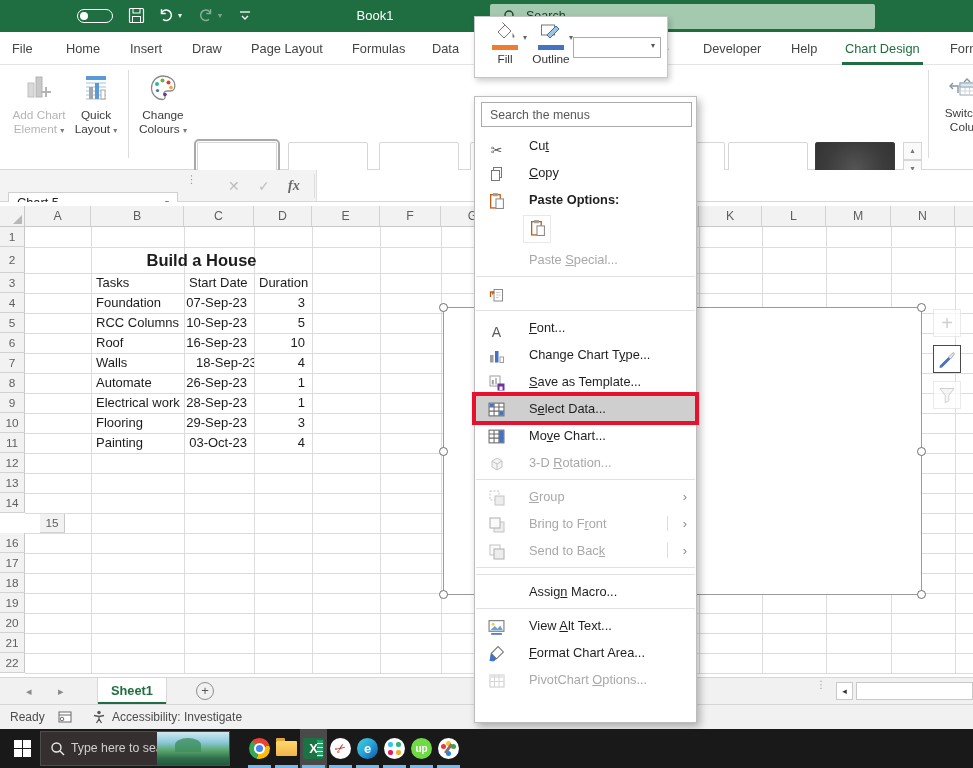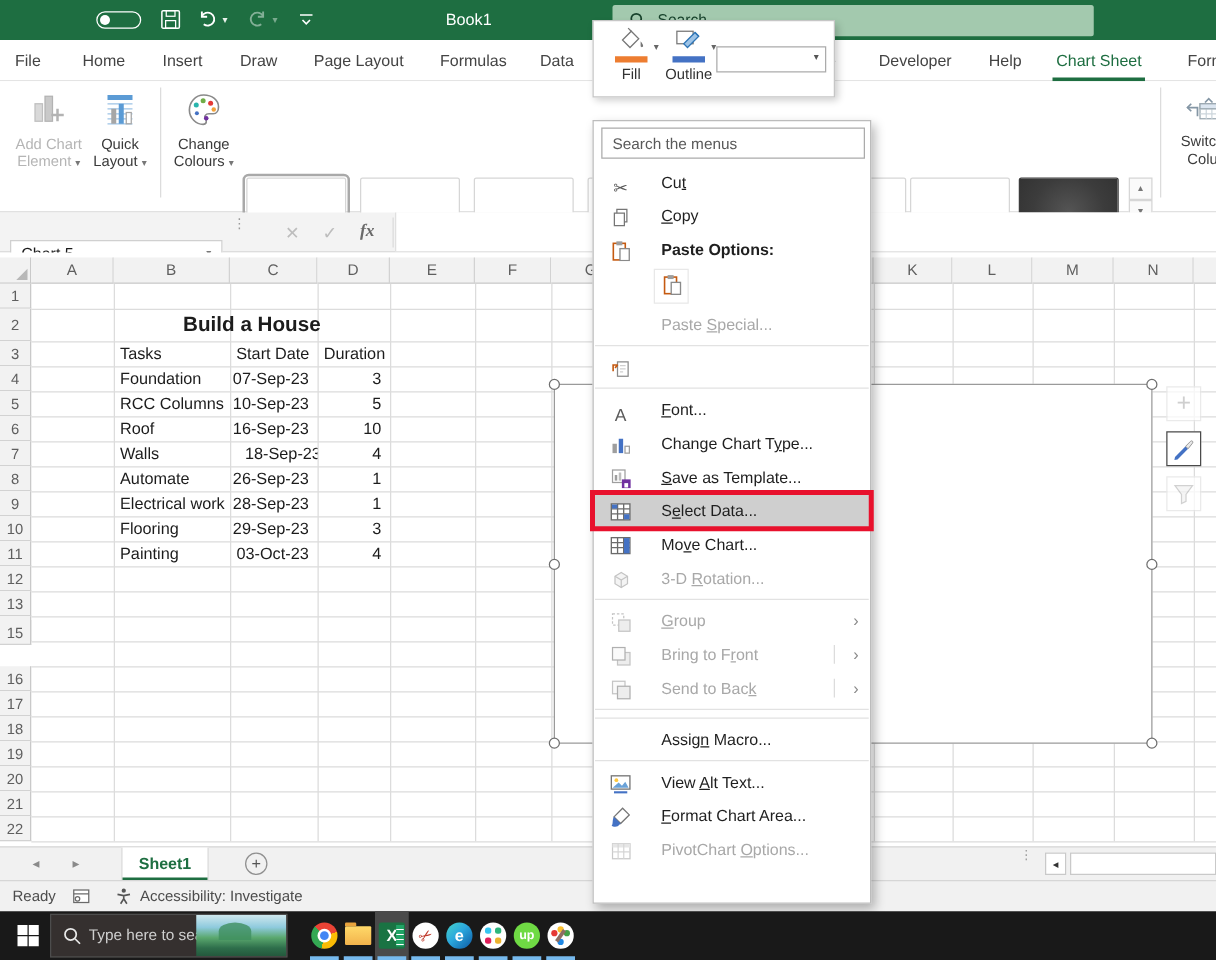--- a/index.html
+++ b/index.html
@@ -192,21 +192,21 @@
       <div class="rtab" style="left: 130px;">Insert</div>
       <div class="rtab" style="left: 192px;">Draw</div>
       <div class="rtab" style="left: 251px;">Page Layout</div>
       <div class="rtab" style="left: 352px;">Formulas</div>
       <div class="rtab" style="left: 432px;">Data</div>
       <div class="rtab" style="left: 486px;">Review</div>
       <div class="rtab" style="left: 548px;">View</div>
       <div class="rtab" style="left: 614px;">Automate</div>
       <div class="rtab" style="left: 703px;">Developer</div>
       <div class="rtab" style="left: 791px;">Help</div>
-      <div class="rtab active" style="left: 845px;">Chart Sheet</div>
+      <div class="rtab active" style="left: 845px;">Chart Design</div>
       <div class="rtab" style="left: 950px;">Format</div>
     </div>
 
   <div class="ribbon">
     <div class="rbtn disabled" style="left:10px;width:58px">
       <span class="ric">
         <svg width="30" height="30" viewBox="0 0 30 30">
             <rect x="4" y="10" width="6" height="14" fill="#d9d9d9" stroke="#bfbfbf"></rect>
             <rect x="12" y="4" width="6" height="20" fill="#c9c9c9" stroke="#b3b3b3"></rect>
             <path d="M22 14 V24 M17 19 H27" stroke="#b3b3b3" stroke-width="2"></path>
@@ -308,21 +308,21 @@
       <div class="rhead" style="top: 111px; height: 20px; line-height: 20px;">5</div>
       <div class="rhead" style="top: 131px; height: 20px; line-height: 20px;">6</div>
       <div class="rhead" style="top: 151px; height: 20px; line-height: 20px;">7</div>
       <div class="rhead" style="top: 171px; height: 20px; line-height: 20px;">8</div>
       <div class="rhead" style="top: 191px; height: 20px; line-height: 20px;">9</div>
       <div class="rhead" style="top: 211px; height: 20px; line-height: 20px;">10</div>
       <div class="rhead" style="top: 231px; height: 20px; line-height: 20px;">11</div>
       <div class="rhead" style="top: 251px; height: 20px; line-height: 20px;">12</div>
       <div class="rhead" style="top: 271px; height: 20px; line-height: 20px;">13</div>
       <div class="rhead" style="top: 291px; height: 20px; line-height: 20px;">14</div>
-      <div class="rhead" style="top: 294px; height: 20px; line-height: 20px;">15</div>
+      <div class="rhead" style="top: 311px; height: 20px; line-height: 20px; margin-left: 40px;">15</div>
       <div class="rhead" style="top: 331px; height: 20px; line-height: 20px;">16</div>
       <div class="rhead" style="top: 351px; height: 20px; line-height: 20px;">17</div>
       <div class="rhead" style="top: 371px; height: 20px; line-height: 20px;">18</div>
       <div class="rhead" style="top: 391px; height: 20px; line-height: 20px;">19</div>
       <div class="rhead" style="top: 411px; height: 20px; line-height: 20px;">20</div>
       <div class="rhead" style="top: 431px; height: 20px; line-height: 20px;">21</div>
       <div class="rhead" style="top: 451px; height: 20px; line-height: 20px;">22</div>
       <div class="gvl" style="left: 91px; top: 25px; height: 446px;"></div>
       <div class="gvl" style="left: 184px; top: 25px; height: 446px;"></div>
       <div class="gvl" style="left: 254px; top: 25px; height: 446px;"></div>

